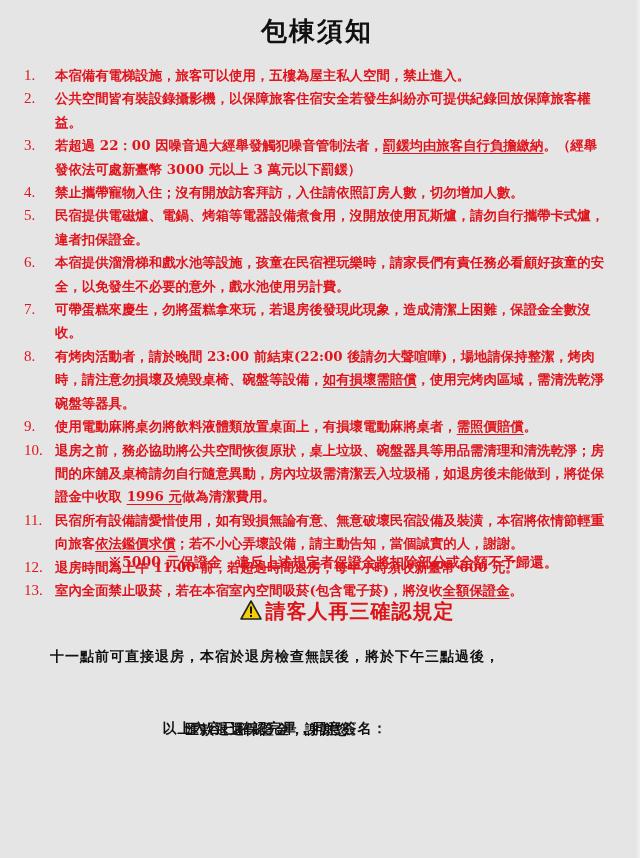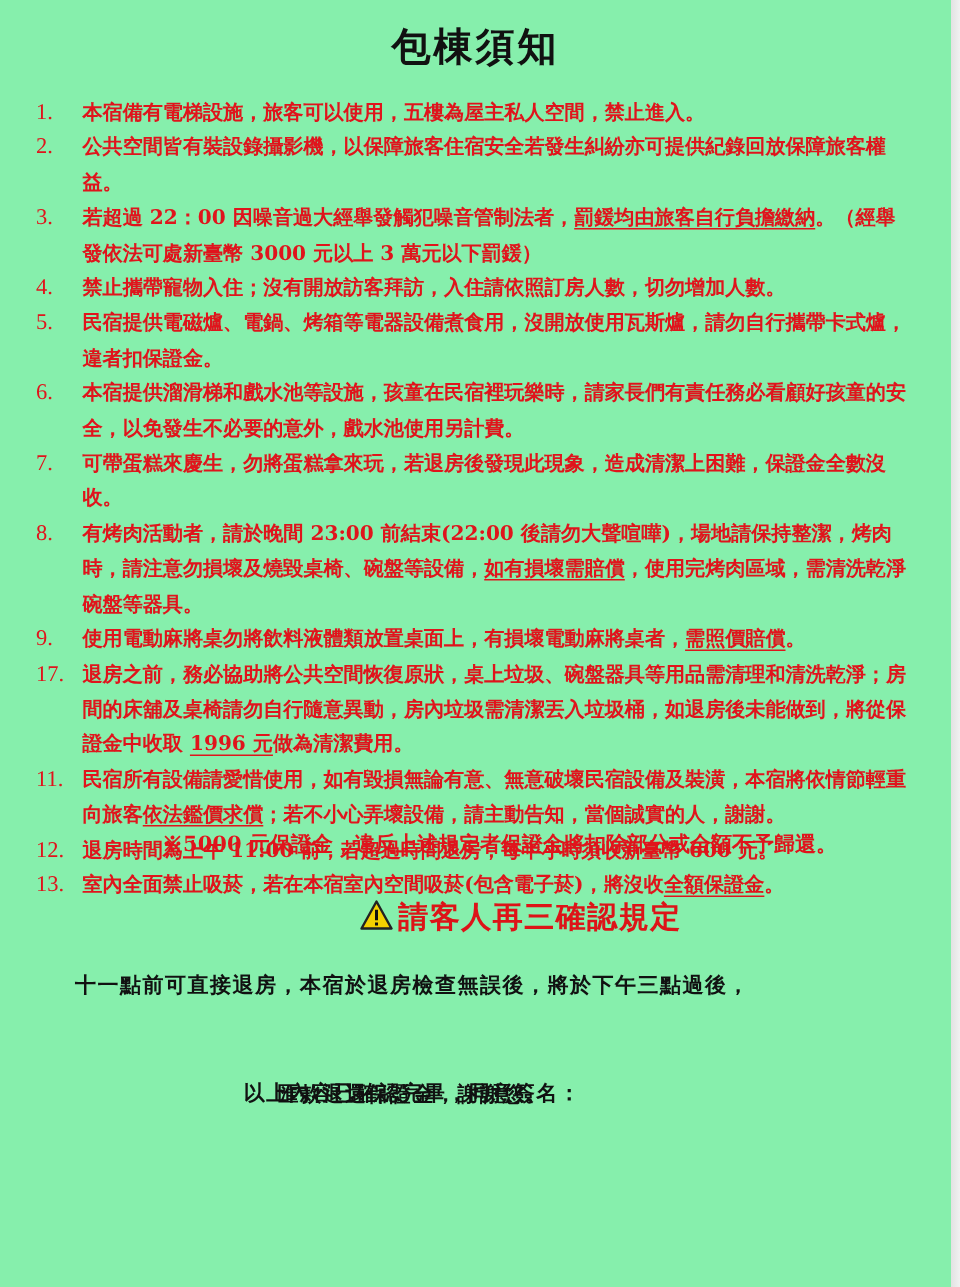--- a/index.html
+++ b/index.html
@@ -9,21 +9,21 @@
     overflow: hidden;
   }
   body {
     position: relative;
     font-family: "DejaVu Serif", "Liberation Serif", serif;
   }
   .page {
     position: absolute;
     left: 0; top: 0;
     width: 634px; height: 858px;
-    background: #86efac;
+    background: #e5e5e5;
   }
   .page-edge {
     position: absolute;
     left: 634px; top: 0;
     width: 6px; height: 858px;
     background: linear-gradient(to right, #e2e2e2, #f1f1f1);
   }
   .title {
     position: absolute;
     left: 0; width: 634px;
@@ -134,21 +134,21 @@
     </li>
     <li class="rule">
       <span class="num">8.</span>
       <span>有烤肉活動者，請於晚間 23:00 前結束(22:00 後請勿大聲喧嘩)，場地請保持整潔，烤肉時，請注意勿損壞及燒毀桌椅、碗盤等設備，</span><span class="u">如有損壞需賠償</span><span>，使用完烤肉區域，需清洗乾淨碗盤等器具。</span>
     </li>
     <li class="rule">
       <span class="num">9.</span>
       <span>使用電動麻將桌勿將飲料液體類放置桌面上，有損壞電動麻將桌者，</span><span class="u">需照價賠償</span><span>。</span>
     </li>
     <li class="rule">
-      <span class="num">17.</span>
+      <span class="num">10.</span>
       <span>退房之前，務必協助將公共空間恢復原狀，桌上垃圾、碗盤器具等用品需清理和清洗乾淨；房間的床舖及桌椅請勿自行隨意異動，房內垃圾需清潔丟入垃圾桶，如退房後未能做到，將從保證金中收取 </span><span class="u">1996 元</span><span>做為清潔費用。</span>
     </li>
     <li class="rule">
       <span class="num">11.</span>
       <span>民宿所有設備請愛惜使用，如有毀損無論有意、無意破壞民宿設備及裝潢，本宿將依情節輕重向旅客</span><span class="u">依法鑑價求償</span><span>；若不小心弄壞設備，請主動告知，當個誠實的人，謝謝。</span>
     </li>
     <li class="rule">
       <span class="num">12.</span>
       <span>退房時間為上午 11:00 前，若超過時間退房，每半小時須收新臺幣 600 元。</span>
     </li>

